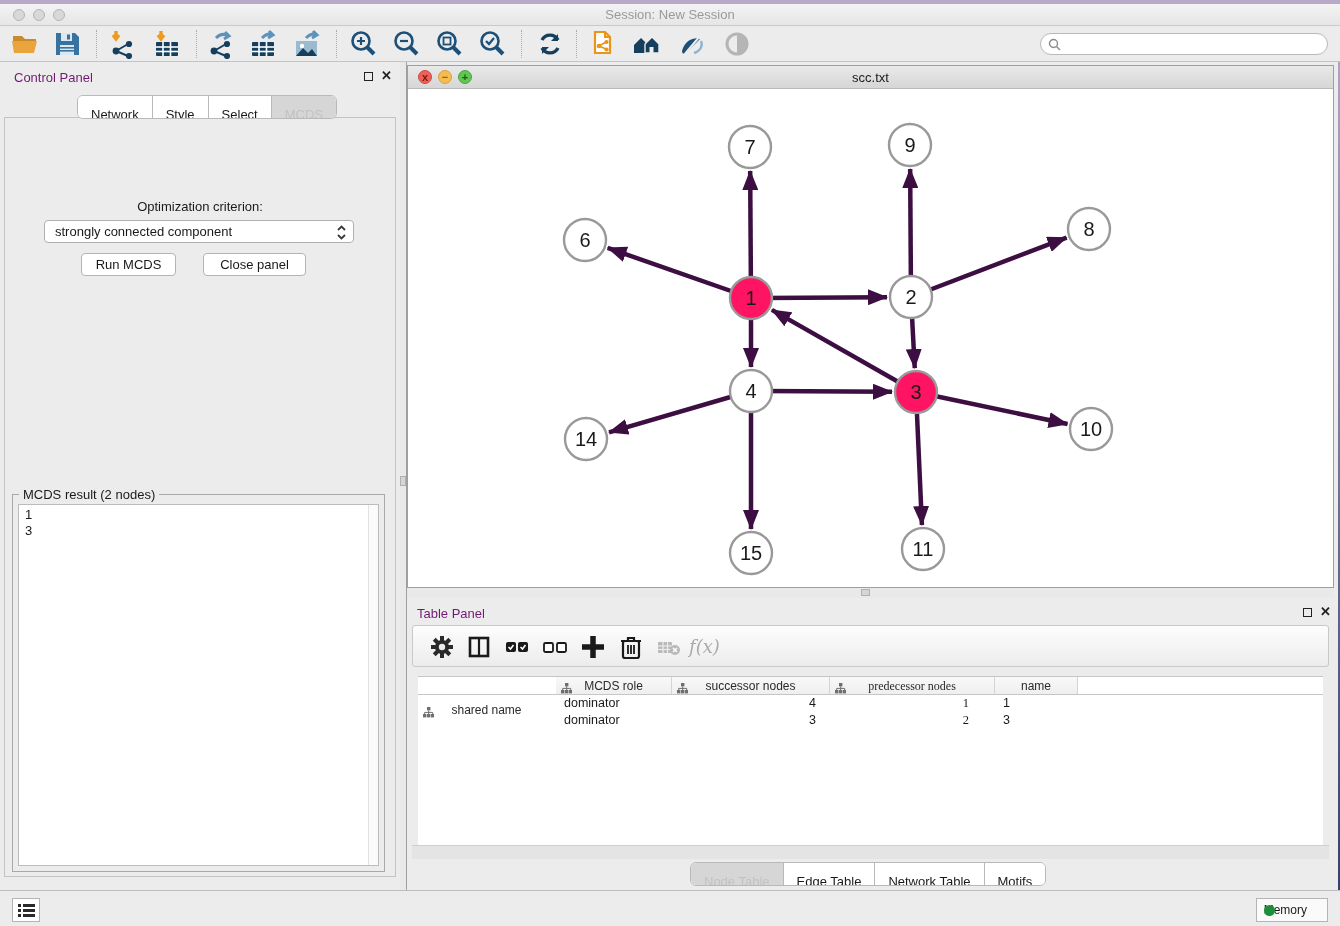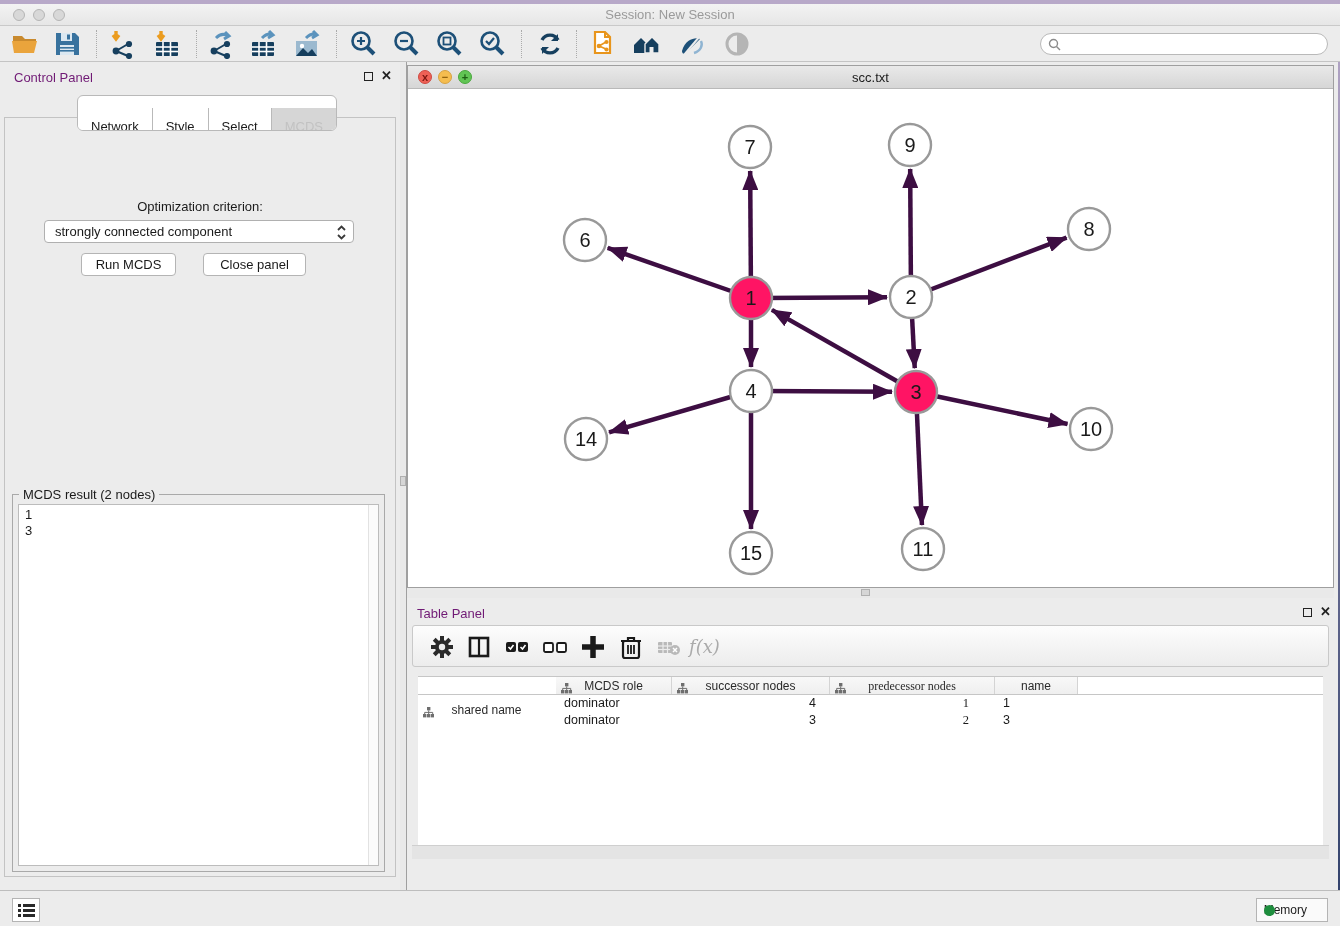--- a/index.html
+++ b/index.html
@@ -27,21 +27,21 @@
   
   #control-panel { left:0; top:62px; width:400px; height:828px; background:#ececec; }
   .panel-head { position:absolute; left:0; top:0; width:100%; height:30px; }
   .panel-title { position:absolute; left:14px; top:8px; font-size:13px; color:#701a75; }
   .float-btn { position:absolute; top:10px; width:9px; height:9px; border:1.5px solid #222; background:transparent; }
   .close-btn { position:absolute; top:6px; font-size:13px; font-weight:bold; color:#222; }
 
   #cp-content-box { position:absolute; left:4px; top:55px; width:392px; height:760px; border:1px solid #c3c3c3; }
 
   .segtabs { position:absolute; display:inline-flex; border:1px solid #b9b9b9; border-radius:6px; overflow:hidden; background:#fff; }
-  .segtab { height:22px; line-height:22px; font-size:13px; color:#1a1a1a; background:#fff; padding:8px 13px; border-right:1px solid #b9b9b9; white-space:nowrap;margin-top:12px; }
+  .segtab { height:22px; line-height:22px; font-size:13px; color:#1a1a1a; background:#fff; padding:8px 13px; border-right:1px solid #b9b9b9; white-space:nowrap; }
   .segtab:last-child { border-right:none; }
   .segtab.sel { background:#d6d6d6; color:#c2c2c2; }
 
   #cp-tabs { left:77px; top:33px; }
 
   #opt-label { position:absolute; left:0; top:137px; width:400px; text-align:center; font-size:13px; color:#1a1a1a; }
   #criterion-select { position:absolute; left:44px; top:158px; width:310px; height:23px; background:#fff; border:1px solid #b0b0b0; border-radius:4px; font-size:13px; color:#1a1a1a; line-height:21px; padding-left:10px; }
   #criterion-select .stepper { position:absolute; right:6px; top:3px; }
 
   .push-btn { position:absolute; height:23px; background:#fff; border:1px solid #b4b4b4; border-radius:4px; font-size:13px; color:#1a1a1a; text-align:center; line-height:21px; }
@@ -514,20 +514,26 @@
           <div class="tcell c0 al">3</div>
           <div class="tcell c1 al">dominator</div>
           <div class="tcell c2 ar">3</div>
           <div class="tcell c3 ar">2</div>
           <div class="tcell c4 al">3</div>
         </div>
       </div>
   </div>
   <div id="tbl-scroll-track"></div>
 
+  <div class="segtabs" id="tp-tabs">
+    <span class="segtab sel">Node Table</span>
+    <span class="segtab">Edge Table</span>
+    <span class="segtab">Network Table</span>
+    <span class="segtab">Motifs</span>
+  </div>
 </div>
 
 <div class="abs" id="statusbar">
   <span id="list-btn">
     <svg width="26" height="22">
         <g fill="#2a2a2a">
           <rect x="5" y="5" width="3" height="3"></rect>
           <rect x="10" y="5" width="12" height="3"></rect>
           <rect x="5" y="10" width="3" height="3"></rect>
           <rect x="10" y="10" width="12" height="3"></rect>

